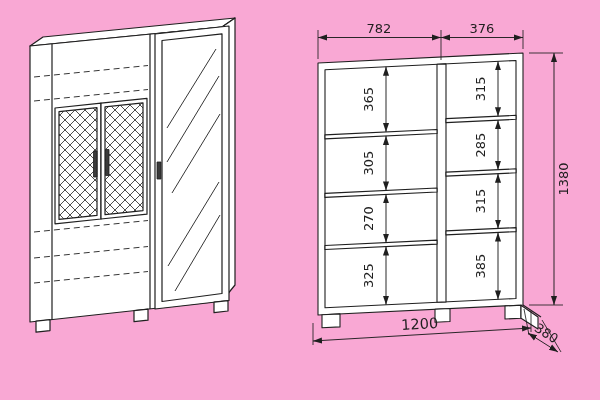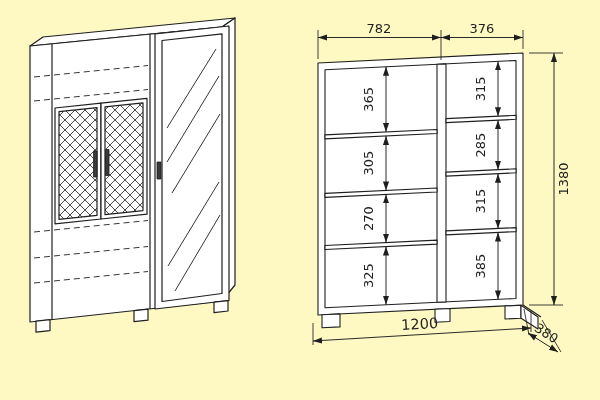--- a/index.html
+++ b/index.html
@@ -1,16 +1,16 @@
 <!DOCTYPE html>
 <html><head>
 <meta charset="utf-8">
 <style>
   html,body{margin:0;padding:0;background:#ffffff;}
-  .canvas{width:600px;height:400px;background:#fef9c3;overflow:hidden;}
+  .canvas{width:600px;height:400px;background:#f9a8d4;overflow:hidden;}
   .dim{font-family:"DejaVu Sans",sans-serif;font-size:13px;fill:#1f1f1f;}
   .dim-lg{font-family:"DejaVu Sans",sans-serif;font-size:14.5px;fill:#1f1f1f;}
 </style>
 </head>
 <body>
 
 <div class="canvas">
 <svg width="600" height="400" viewBox="0 0 600 400">
   <defs>
     <marker id="arr" viewBox="0 0 10 10" refX="10" refY="5" markerWidth="9" markerHeight="9" orient="auto-start-reverse" markerUnits="userSpaceOnUse">

